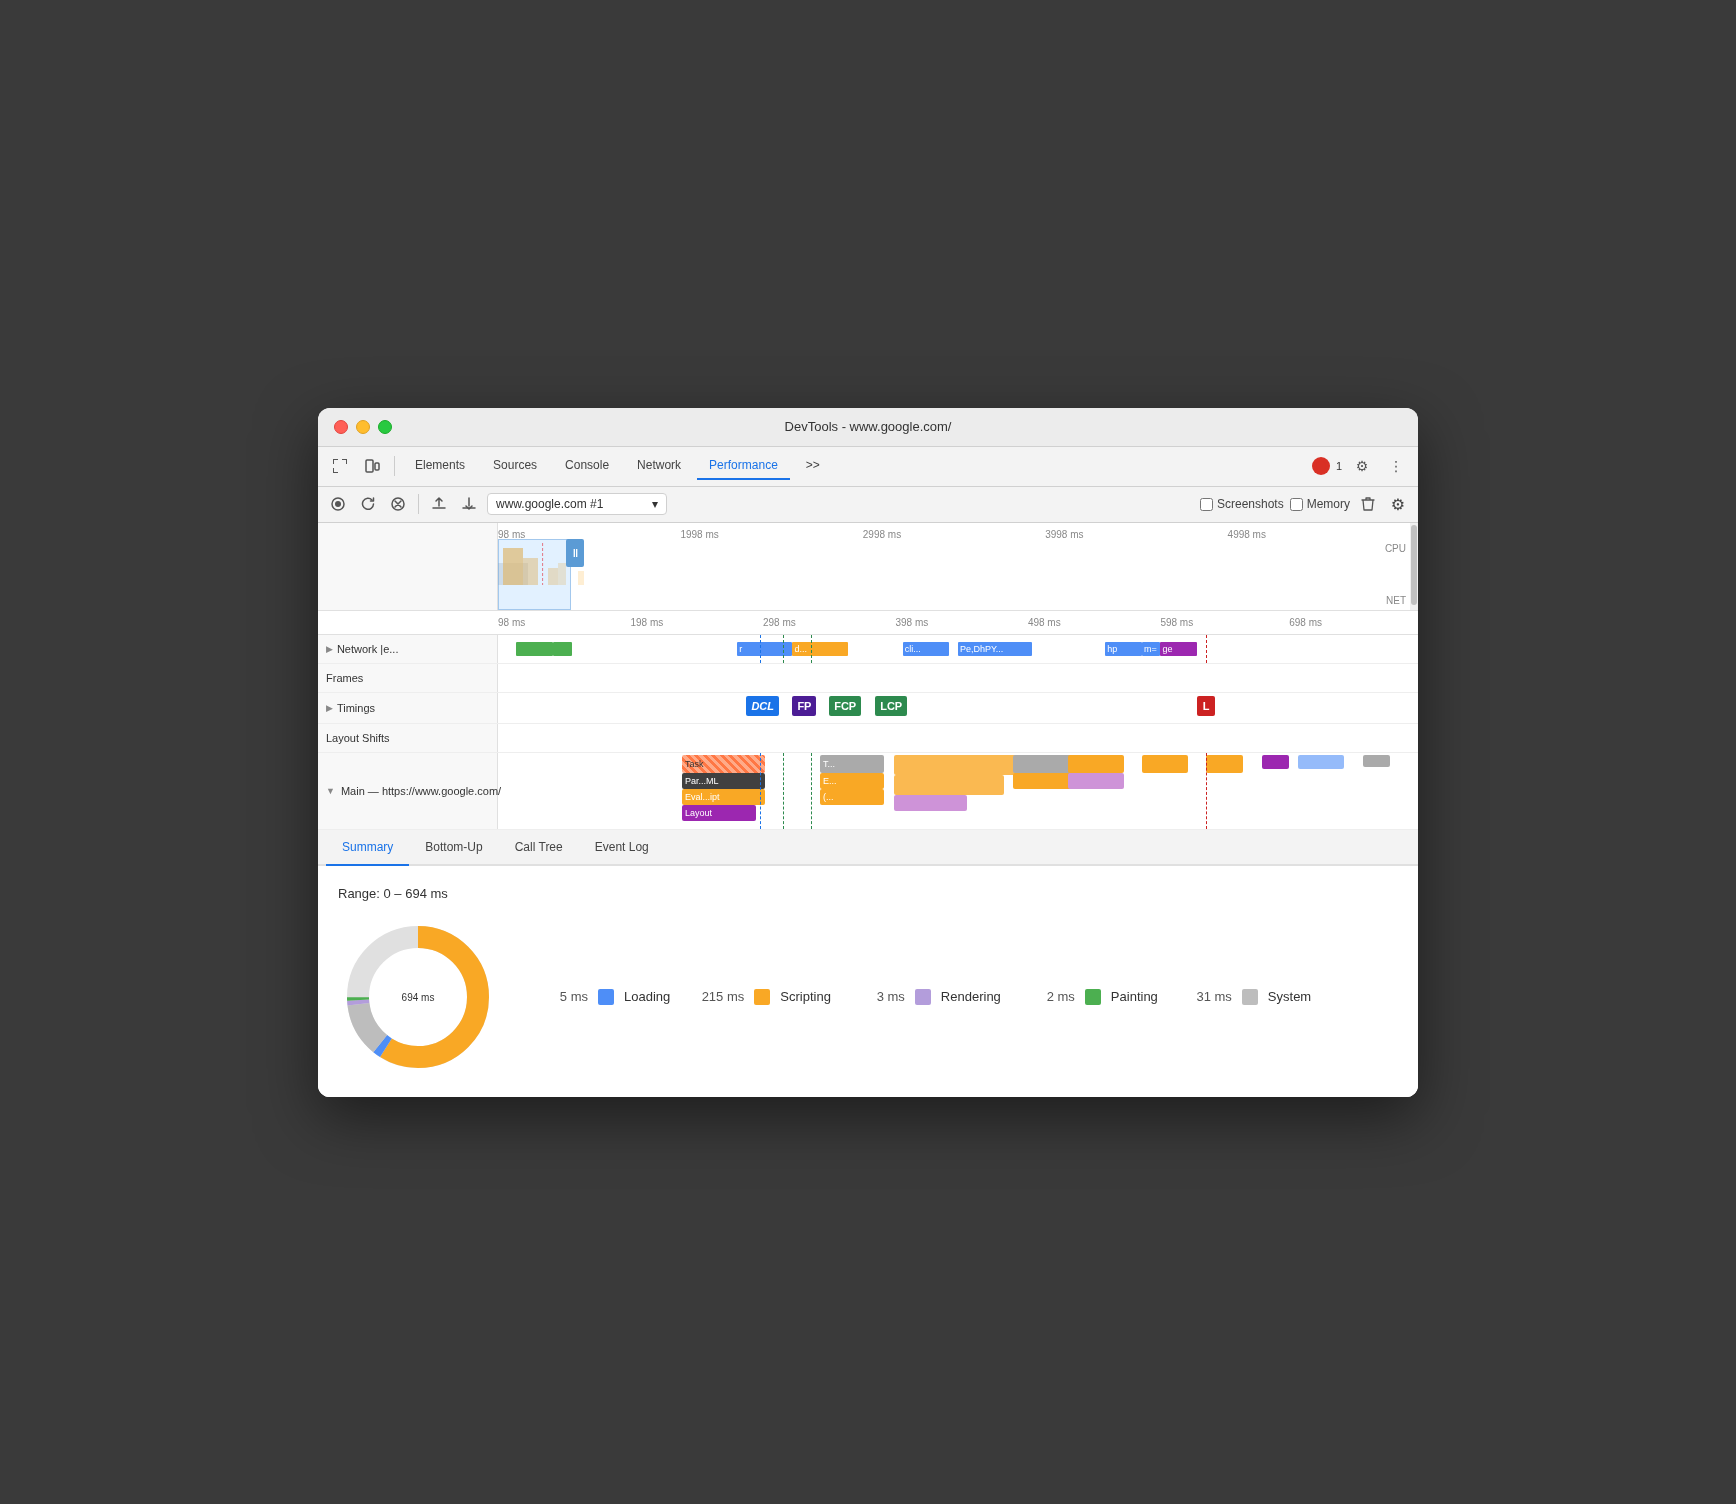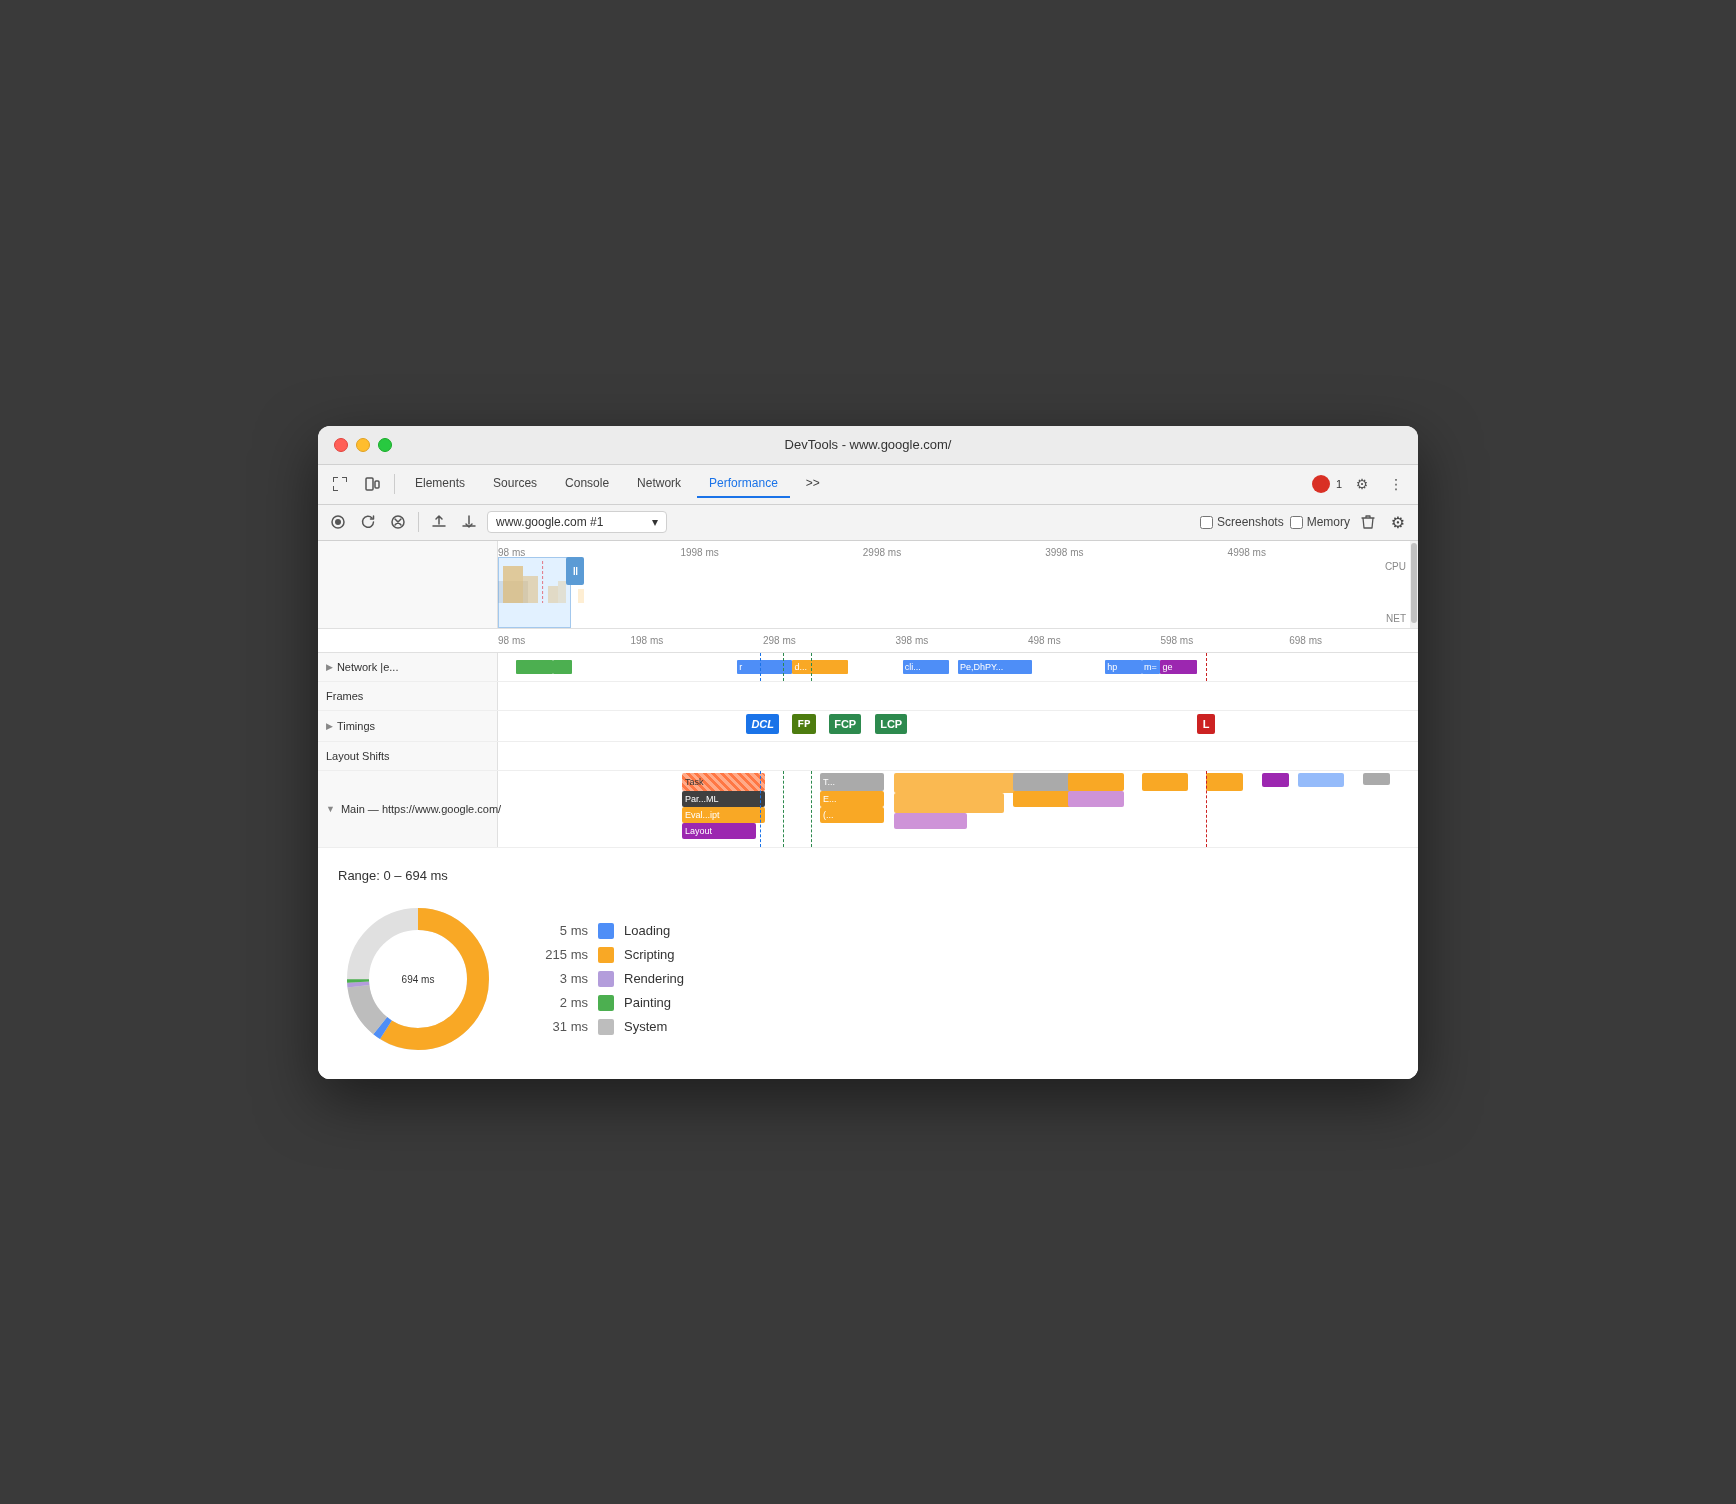--- a/index.html
+++ b/index.html
@@ -248,22 +248,22 @@
     .donut-label {
       position: absolute;
       top: 50%; left: 50%;
       transform: translate(-50%, -50%);
       font-size: 10px;
       font-weight: 400;
       color: #333;
     }
     .legend {
       display: flex;
-      flex-direction: column;
-      gap: 8px;
+      flex-direction: row;
+      gap: 24px;
     }
     .legend-item {
       display: flex;
       align-items: center;
       gap: 10px;
       font-size: 13px;
       color: #333;
     }
     .legend-ms {
       min-width: 50px;
@@ -492,21 +492,21 @@
         <div class="track-content" style="height:20px;"></div>
       </div>
 
       <div class="track-row">
         <div class="track-label">
           <span style="font-size:9px; color:#888;">▶</span>
           <span>Timings</span>
         </div>
         <div class="track-content" style="height:30px;">
           <div class="timing-badge" style="left:27%;background:#1a73e8;font-style:italic;">DCL</div>
-          <div class="timing-badge" style="left:32%;background:#4d7c0f;font-family:Liberation Mono, monospace;">FP</div>
+          <div class="timing-badge" style="left:32%;background:#4c1d95;">FP</div>
           <div class="timing-badge" style="left:36%;background:#2d8a4e;">FCP</div>
           <div class="timing-badge" style="left:41%;background:#2d8a4e;">LCP</div>
           <div class="timing-badge" style="left:76%;background:#cc2222;width:18px;justify-content:center;">L</div>
         </div>
       </div>
 
       <div class="track-row">
         <div class="track-label">
           <span>Layout Shifts</span>
         </div>
@@ -548,20 +548,26 @@
           <div style="position:absolute;left:94%;top:2px;width:3%;height:12px;background:#aaa;border-radius:2px;"></div>
 
           <div style="position:absolute;left:28.5%;top:0;bottom:0;border-left:1px dashed #1a73e8;"></div>
           <div style="position:absolute;left:31%;top:0;bottom:0;border-left:1px dashed #2d8a4e;"></div>
           <div style="position:absolute;left:34%;top:0;bottom:0;border-left:1px dashed #2d8a4e;"></div>
           <div style="position:absolute;left:77%;top:0;bottom:0;border-left:1px dashed #cc2222;"></div>
         </div>
       </div>
     </div>
 
+    <div class="summary-tabs">
+      <div class="summary-tab active">Summary</div>
+      <div class="summary-tab">Bottom-Up</div>
+      <div class="summary-tab">Call Tree</div>
+      <div class="summary-tab">Event Log</div>
+    </div>
 
     <div class="summary-content">
       <div class="range-text">Range: 0 – 694 ms</div>
       <div class="summary-body">
 
         <div class="donut-wrapper">
           <svg width="160" height="160" viewBox="0 0 160 160">
 
             <circle cx="80" cy="80" r="60" fill="none" stroke="#e0e0e0" stroke-width="22"></circle>
 

